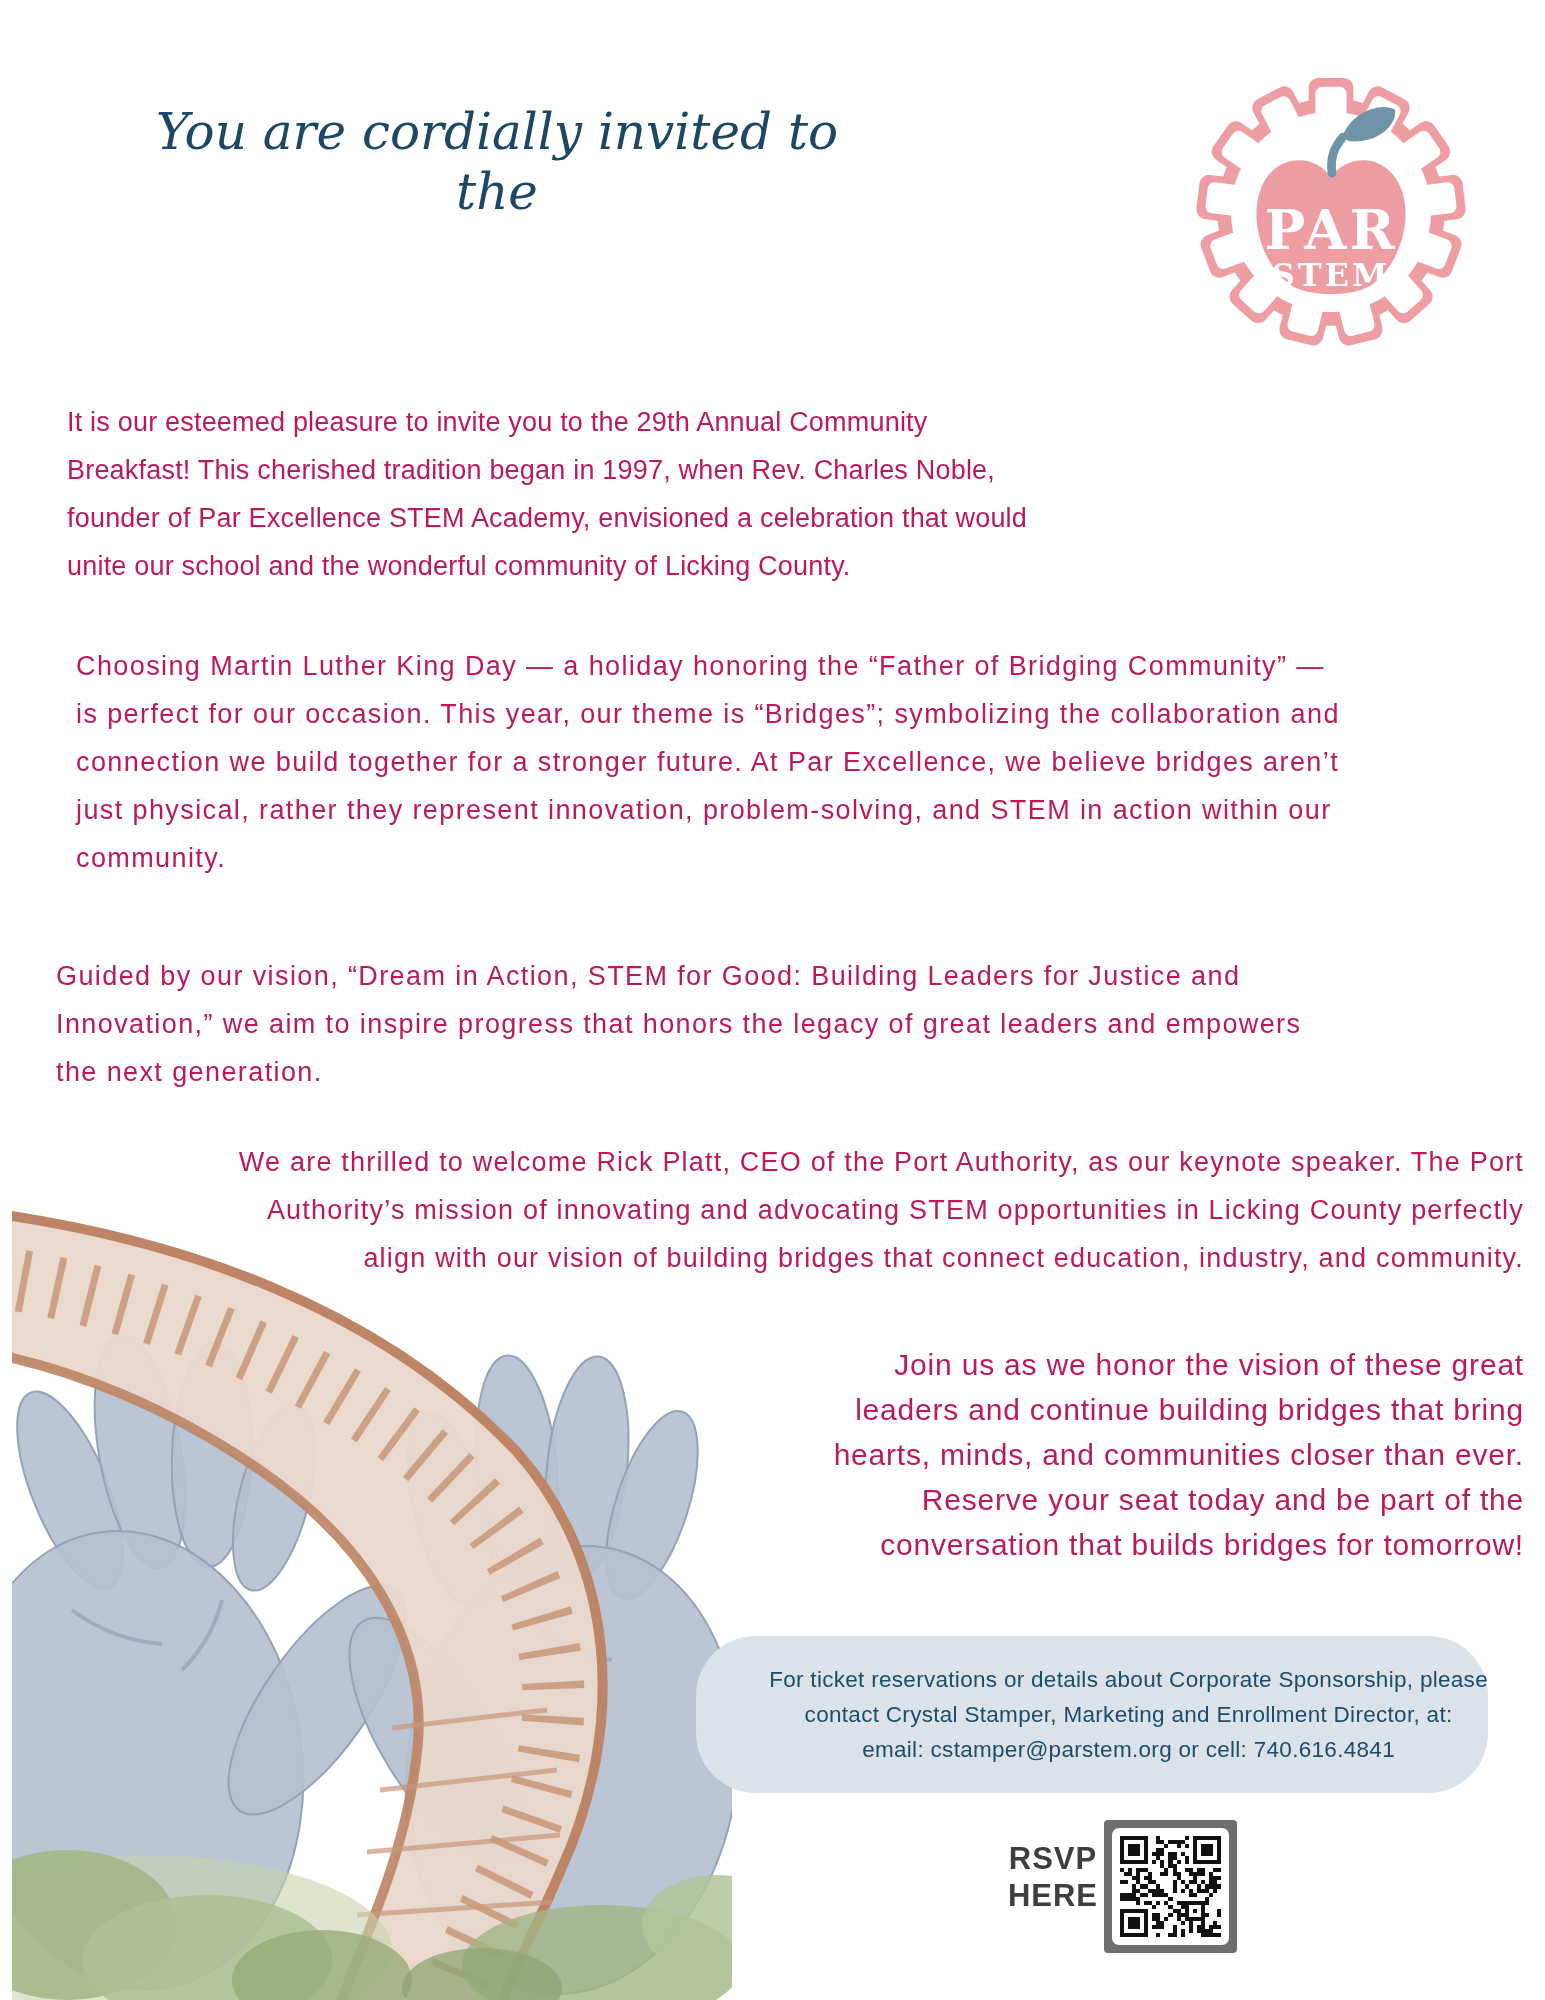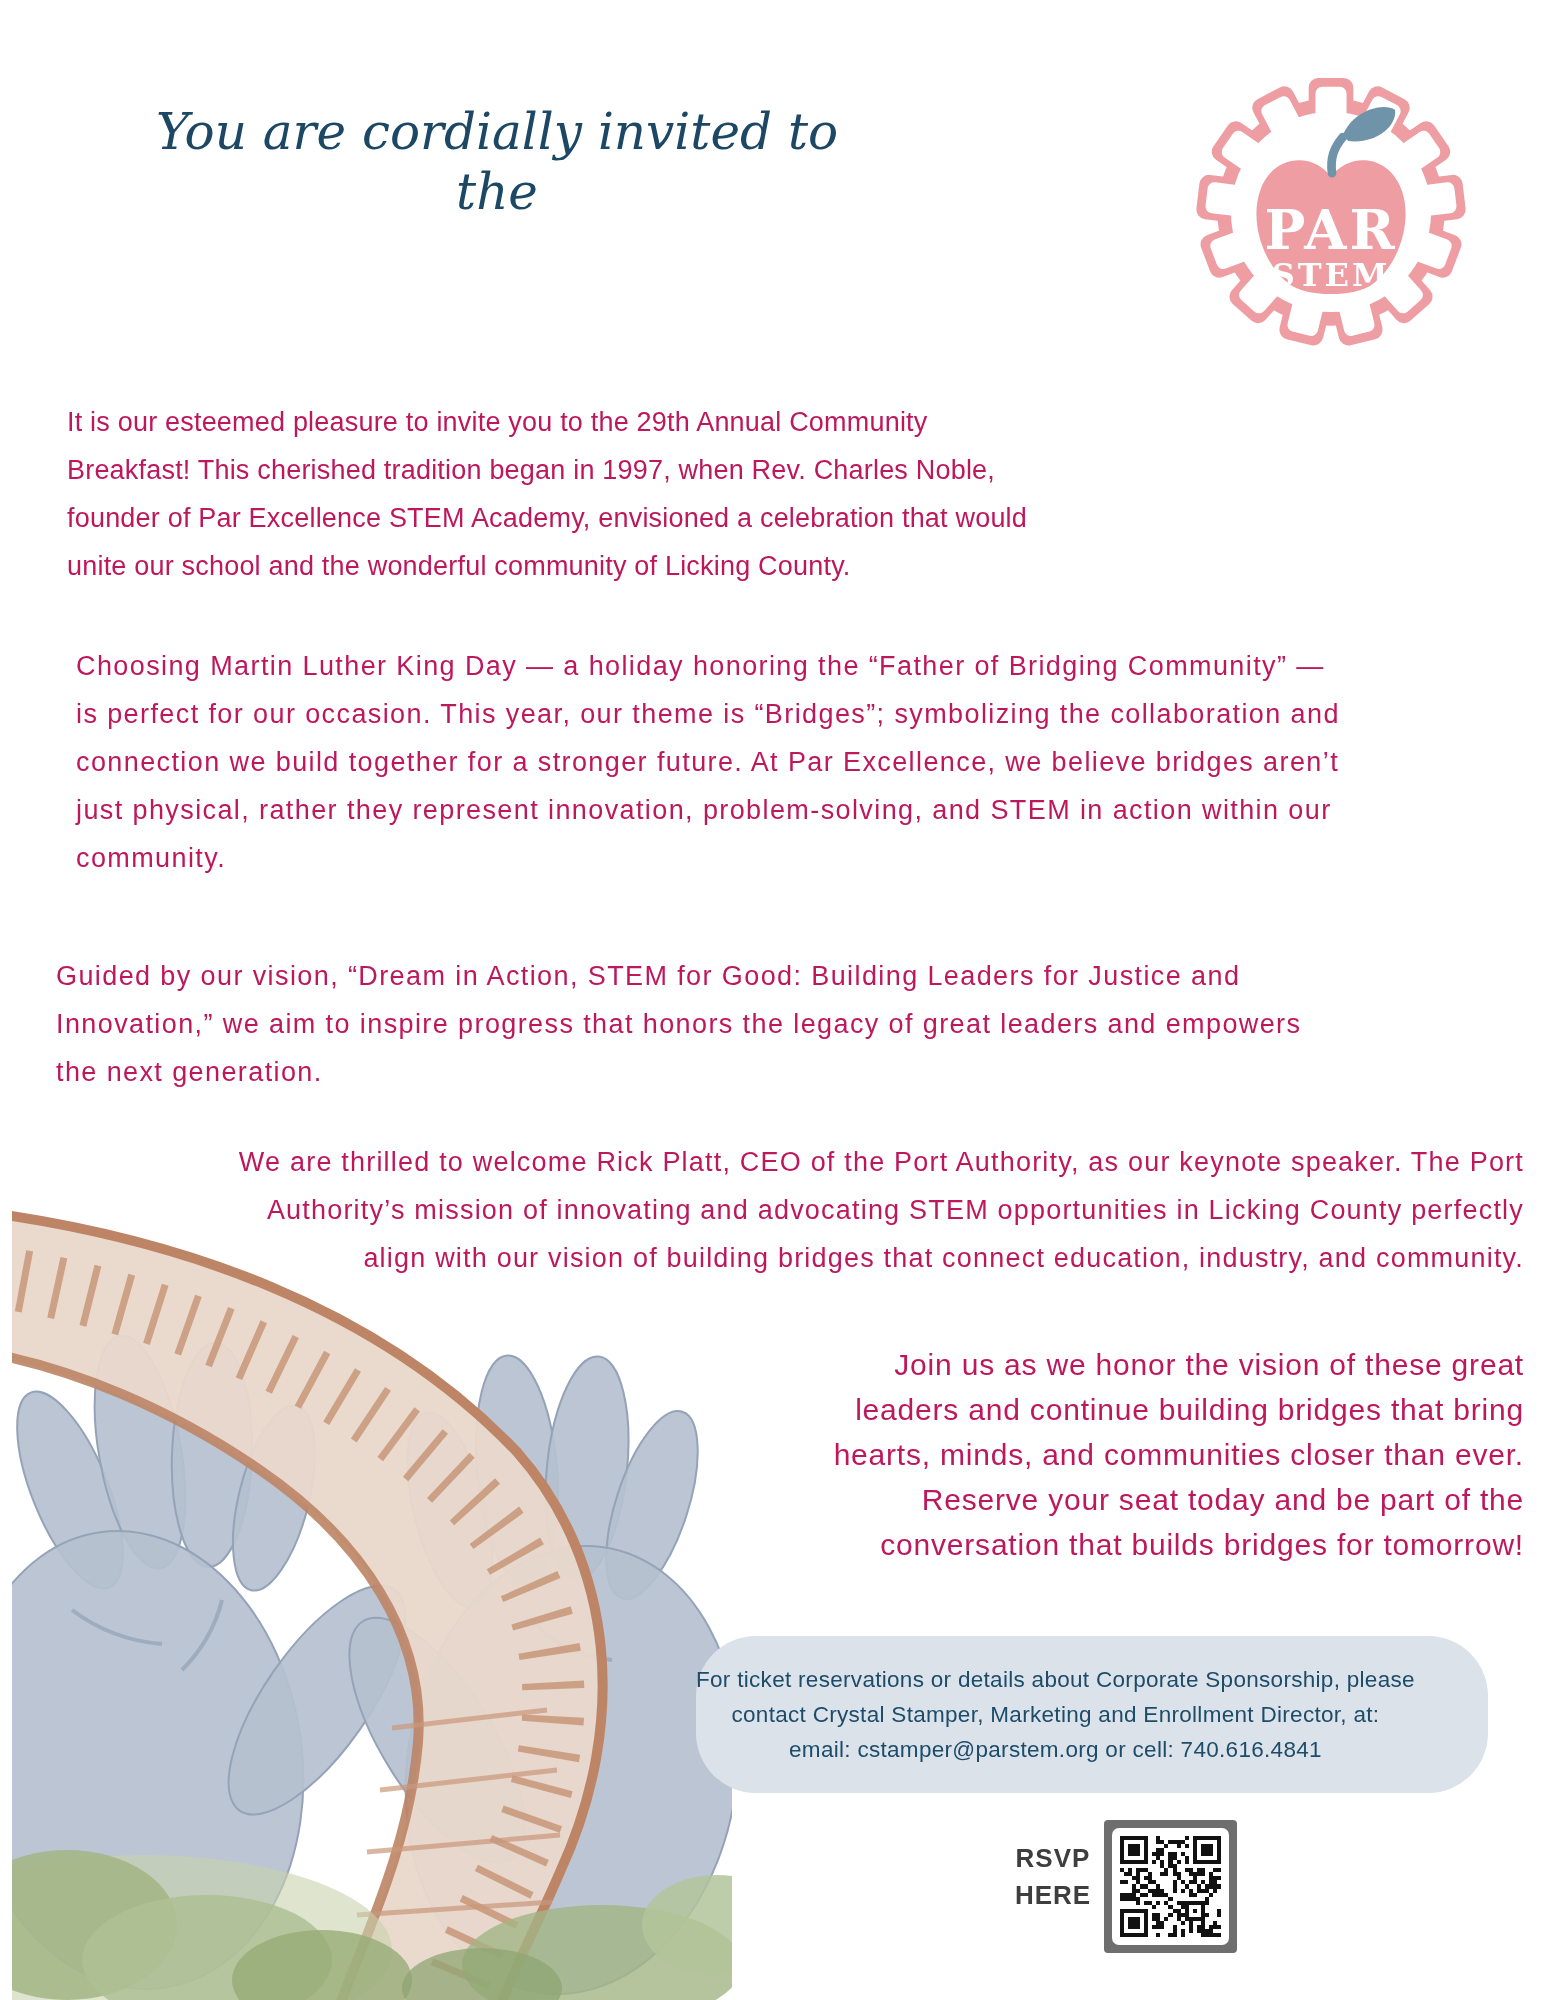--- a/index.html
+++ b/index.html
@@ -16,24 +16,24 @@
   .logo svg{width:100%;height:100%;display:block;}
   
   .para{white-space:pre;color:#be185d;font-size:27px;line-height:48px;}
   .p1{left:55px;top:398px;width:1040px;letter-spacing:0.2px;}
   .p2{left:64px;top:642px;width:1475px;letter-spacing:1.4px;}
   .p3{left:44px;top:952px;width:1475px;letter-spacing:1.4px;}
   .p4{left:20px;top:1138px;width:1492px;letter-spacing:1.2px;text-align:right;}
   .p5{left:640px;top:1342px;width:872px;font-size:30px;line-height:45px;letter-spacing:0.8px;text-align:right;}
   
   .contact-box{left:684px;top:1636px;width:792px;height:157px;background:#dbe2e9;border-radius:60px;
-               display:flex;align-items:center;justify-content:flex-start;}
+               display:flex;align-items:center;justify-content:flex-end;}
   .contact-text{white-space:pre;text-align:center;font-size:22.5px;line-height:35px;color:#1d4c6a;letter-spacing:0.3px;}
   
-  .rsvp{left:985px;top:1840px;width:112px;text-align:center;font-weight:bold;font-size:26px;
+  .rsvp{left:985px;top:1840px;width:112px;text-align:center;font-weight:bold;font-size:31px;
         line-height:37px;color:#3e3e3e;letter-spacing:1px;white-space:pre;}
   .qr-frame{left:1092px;top:1820px;width:133px;height:133px;background:#6e6e6e;border-radius:4px;
             display:flex;align-items:center;justify-content:center;}
   .qr-inner{width:117px;height:117px;background:#ffffff;border-radius:7px;
             display:flex;align-items:center;justify-content:center;}
   .qr-inner svg{width:101px;height:101px;display:block;}
   
   .illo{left:0;top:1180px;width:720px;height:820px;pointer-events:none;}
   .illo svg{width:100%;height:100%;display:block;}
 </style>

